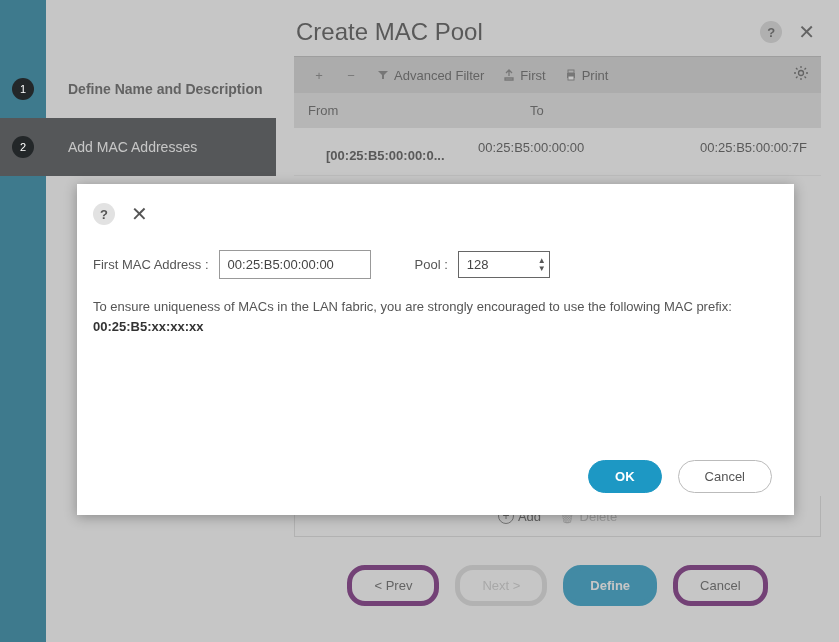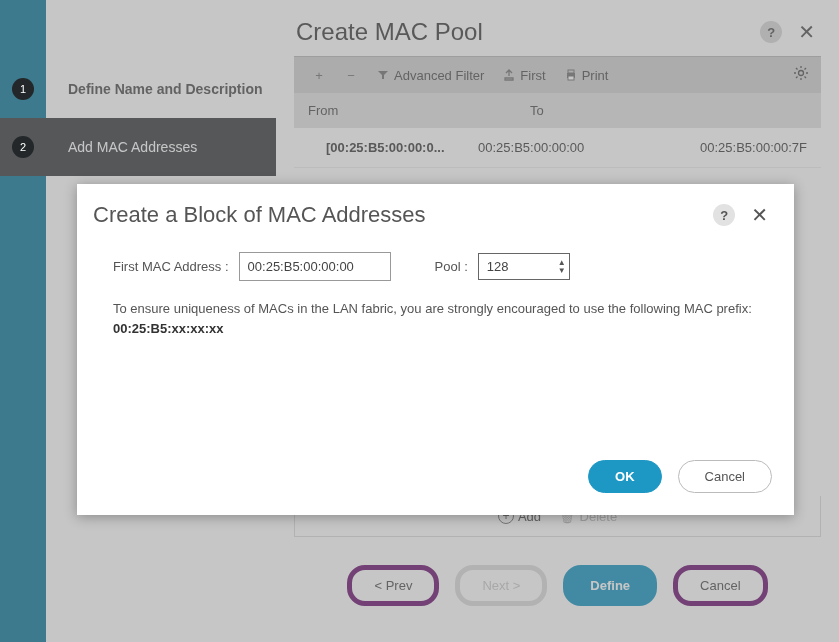--- a/index.html
+++ b/index.html
@@ -27,21 +27,21 @@
     .toolbar-btn { display: flex; align-items: center; gap: 4px; color: #555; font-size: 13px; padding: 2px 6px; cursor: pointer; }
     .toolbar-icon { width: 14px; height: 14px; display: inline-flex; align-items: center; justify-content: center; color: #777; }
     .toolbar-spacer { flex: 1; }
     .gear { cursor: pointer; color: #555; }
     
     .table-head { display: flex; padding: 10px 14px; background: #e4e4e4; margin: 0 18px; font-size: 13px; color: #555; }
     .col-name { flex: 0 0 170px; }
     .col-from { flex: 0 0 190px; }
     .col-to { flex: 1; margin-left: 32px; }
     .table-row { display: flex; padding: 12px 14px; margin: 0 18px; font-size: 13px; color: #444; background: #fff; border-bottom: 1px solid #eee; }
-    .table-row .col-name { font-weight: 600; padding-left: 18px; }
+    .table-row .col-name { font-weight: 600; padding-left: 18px; margin-top: 8px; }
     
     .add-delete-row { margin: 0 18px; margin-top: auto; display: flex; justify-content: center; gap: 18px; padding: 12px 0; border: 1px solid #ddd; border-top: none; }
     .add-btn, .delete-btn { display: flex; align-items: center; gap: 4px; color: #555; font-size: 13px; cursor: pointer; }
     .delete-btn { color: #bbb; }
     .circle-plus { width: 16px; height: 16px; border: 1.5px solid #777; border-radius: 50%; display: flex; align-items: center; justify-content: center; font-size: 12px; line-height: 1; }
     
     .wizard-footer { display: flex; justify-content: center; gap: 16px; padding: 28px 0 36px; }
     .pill-btn { border: 5px solid #701a75; background: #fff; color: #555; border-radius: 18px; padding: 8px 22px; font-size: 13px; cursor: pointer; }
     .pill-btn.primary { background: #1d98c4; color: #fff; border-color: #1d98c4; font-weight: bold; }
     .pill-btn.disabled { color: #ccc; border-color: #ddd; cursor: default; }
@@ -50,21 +50,21 @@
     .overlay { position: absolute; inset: 0; background: rgba(120,120,120,0.42); }
     
     
     .modal { position: absolute; left: 77px; top: 184px; width: 717px; height: 331px; background: #fff; box-shadow: 0 2px 12px rgba(0,0,0,0.3); display: flex; flex-direction: column; }
     .modal-header { display: flex; align-items: center; justify-content: space-between; padding: 18px 22px 8px 16px; }
     .modal-title { font-size: 22px; color: #555; font-weight: 400; }
     .modal-header-actions { display: flex; align-items: center; gap: 12px; }
     .modal-help { width: 22px; height: 22px; border-radius: 50%; background: #e2e2e2; color: #555; display: flex; align-items: center; justify-content: center; font-size: 13px; font-weight: bold; cursor: pointer; }
     .modal-close { font-size: 20px; color: #555; cursor: pointer; padding: 0 4px; }
     
-    .modal-body { padding: 16px 16px 8px 16px; flex: 1; margin-left: 20px; }
+    .modal-body { padding: 16px 16px 8px 16px; flex: 1; }
     .form-row { display: flex; align-items: center; gap: 10px; margin-bottom: 18px; }
     .form-label { font-size: 13px; color: #555; }
     .text-input { border: 1px solid #999; padding: 6px 8px; font-size: 13px; color: #444; width: 152px; }
     .num-wrap { position: relative; display: flex; align-items: center; }
     .num-input { border: 1px solid #666; padding: 5px 18px 5px 8px; font-size: 13px; color: #444; width: 92px; }
     .spinners { position: absolute; right: 2px; top: 2px; bottom: 2px; width: 12px; display: flex; flex-direction: column; justify-content: center; }
     .spin { height: 8px; font-size: 8px; line-height: 8px; color: #555; cursor: pointer; text-align: center; }
     
     .info-text { font-size: 13px; color: #555; line-height: 1.5; }
     .info-prefix { font-weight: bold; color: #333; }
@@ -171,21 +171,20 @@
       <button class="pill-btn primary">Define</button>
       <button class="pill-btn">Cancel</button>
     </div>
   </div>
 </div>
 
 <div class="overlay"></div>
 
 <div class="modal">
   <div class="modal-header">
-    <div class="modal-title">Create a Block of MAC Addresses</div>
     <div class="modal-header-actions">
       <div class="modal-help">?</div>
       <div class="modal-close">✕</div>
     </div>
   </div>
 
   <div class="modal-body">
     <div class="form-row">
       <span class="form-label">First MAC Address :</span>
       <input class="text-input" type="text" value="00:25:B5:00:00:00" style="">

